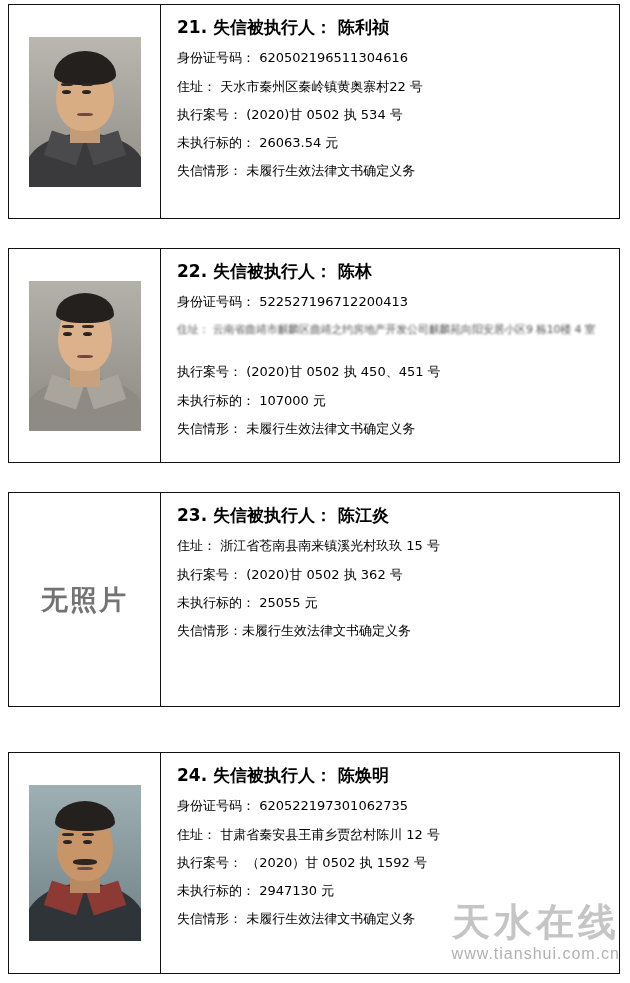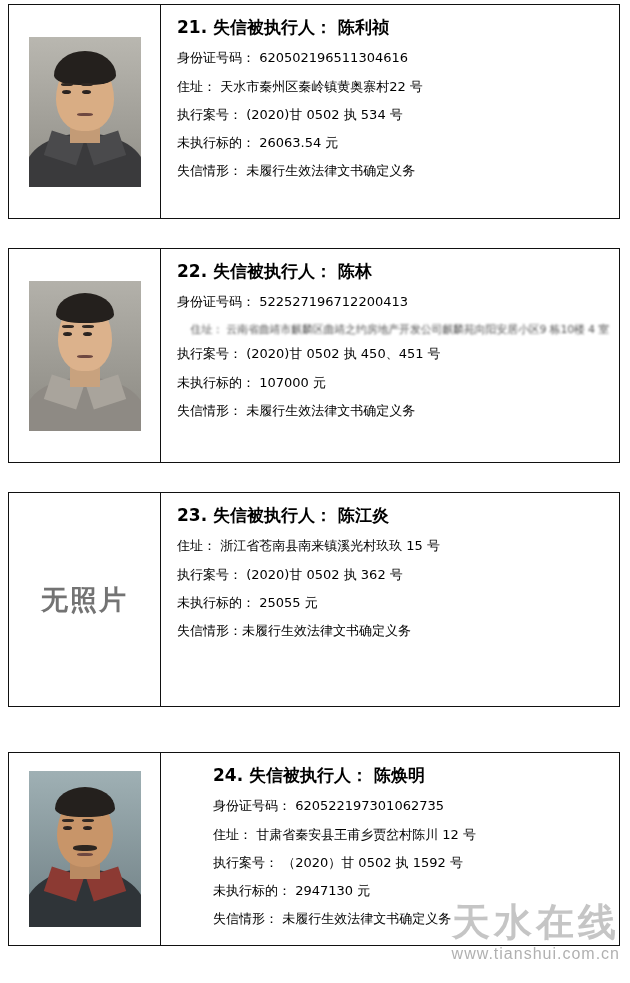--- a/index.html
+++ b/index.html
@@ -25,21 +25,21 @@
     left: 8px;
     width: 612px;
     border: 1px solid #111;
     box-sizing: border-box;
     display: flex;
     background: #fff;
   }
   .rec1 { top: 4px;   height: 215px; }
   .rec2 { top: 248px; height: 215px; }
   .rec3 { top: 492px; height: 215px; }
-  .rec4 { top: 752px; height: 194px; gap: 36px; }
+  .rec4 { top: 752px; height: 222px; }
 
   .photo-cell {
     width: 152px;
     flex: 0 0 152px;
     border-right: 1px solid #111;
     box-sizing: border-box;
     display: flex;
     align-items: center;
     justify-content: center;
     background: #fff;
@@ -159,22 +159,21 @@
   .info-line.title {
     font-weight: bold;
     font-size: 17px;
   }
   .info-line.last { margin-bottom: 0; }
   .info-line.blurred {
     font-size: 11px;
     color: #555;
     filter: blur(0.9px);
     letter-spacing: -0.2px;
-    margin-bottom: 10px;
-    text-align: right;
+    margin-bottom: 28px;
   }
   .label { }
   .value { }
 
   
   .watermark {
     position: absolute;
     right: 10px;
     bottom: 20px;
     text-align: right;

